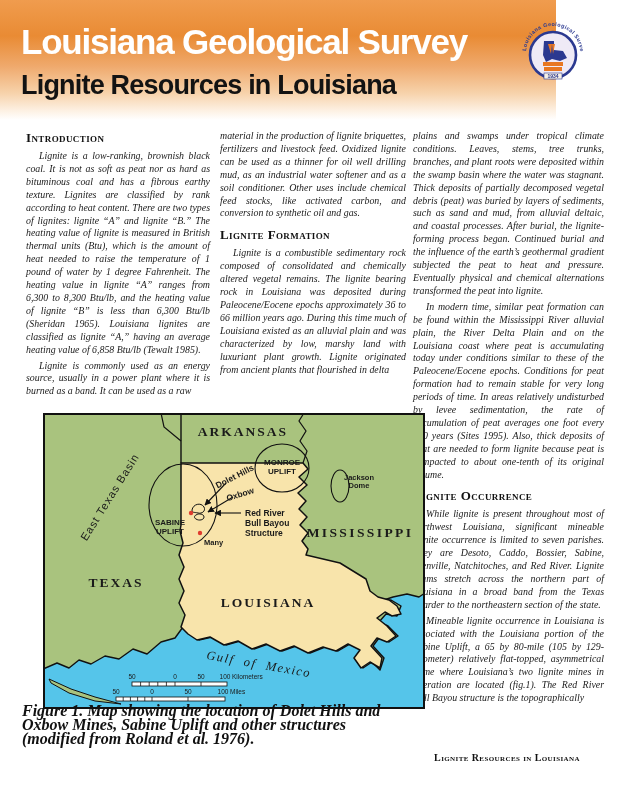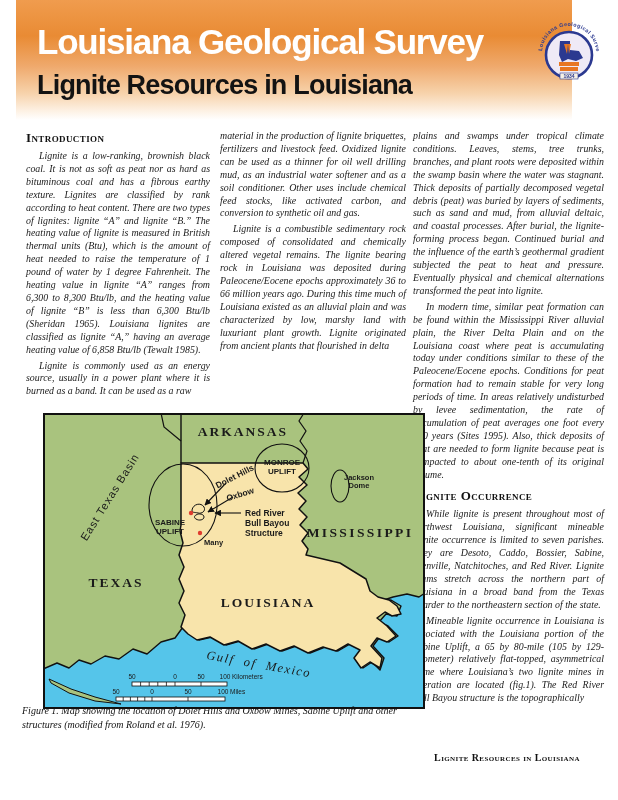--- a/index.html
+++ b/index.html
@@ -1,20 +1,20 @@
 <!DOCTYPE html>
 <html><head>
 <meta charset="utf-8">
 <style>
   html,body{margin:0;padding:0;background:#fff;}
   .page{position:relative;width:618px;height:800px;background:#fff;overflow:hidden;
         font-family:"Liberation Serif",serif;color:#1a1a1a;}
 
   
-  .masthead{position:absolute;left:16px;top:0;width:556px;height:120px;
+  .masthead{position:absolute;left:0;top:0;width:556px;height:120px;
     background:linear-gradient(180deg,#F09C4E 0%,#E98B34 30%,#EFA96C 55%,#F7D3AC 78%,#FDF0E2 92%,#FFFFFF 100%);}
   .masthead-title{position:absolute;left:21px;top:22px;width:480px;
     font-family:"Liberation Sans",sans-serif;font-weight:bold;font-size:35px;
     letter-spacing:-1.2px;color:#ffffff;white-space:nowrap;}
   .masthead-subtitle{position:absolute;left:21px;top:70px;width:420px;
     font-family:"Liberation Sans",sans-serif;font-weight:bold;font-size:27px;
     letter-spacing:-0.8px;color:#131313;white-space:nowrap;}
   .seal{position:absolute;left:518px;top:10px;}
   .series-block{position:absolute;left:478px;top:80px;width:136px;text-align:center;
     font-style:italic;font-size:10.3px;color:#222a47;line-height:12.5px;}
@@ -28,21 +28,21 @@
     text-indent:13px;font-style:italic;}
   .col p.cont{text-indent:0;}
   h2.sec{margin:7px 0 4px 0;font-size:13px;font-weight:bold;
     font-variant:small-caps;letter-spacing:0.4px;color:#111;}
   h2.sec.first{margin-top:0;}
 
   
   .map-figure{position:absolute;left:30px;top:400px;width:346px;margin:13px;}
   .map-figure svg{display:block;}
   .caption{position:absolute;left:22px;top:704px;width:386px;
-    font-weight:normal;font-style:italic;font-size:10px;line-height:14px;color:#111;}
+    font-weight:bold;font-style:italic;font-size:16px;line-height:14px;color:#111;}
 
   .page-footer{position:absolute;left:410px;top:752px;width:194px;text-align:center;
     font-weight:bold;font-variant:small-caps;font-size:10px;letter-spacing:0.4px;color:#111;}
 
   
   .st-state{font-family:"Liberation Serif",serif;font-weight:bold;fill:#1a1a1a;}
   .st-sans{font-family:"Liberation Sans",sans-serif;font-weight:bold;fill:#1a1a1a;}
   .st-scale{font-family:"Liberation Sans",sans-serif;fill:#1a1a1a;}
 </style>
 </head>
@@ -73,20 +73,21 @@
   </header>
 
   <section class="col col1">
     <h2 class="sec first">Introduction</h2>
     <p>Lignite is a low-ranking, brownish black coal. It is not as soft as peat nor as hard as bituminous coal and has a fibrous earthy texture. Lignites are classified by rank according to heat content. There are two types of lignites: lignite “A” and lignite “B.” The heating value of lignite is measured in British thermal units (Btu), which is the amount of heat needed to raise the temperature of 1 pound of water by 1 degree Fahrenheit. The heating value in lignite “A” ranges from 6,300 to 8,300 Btu/lb, and the heating value of lignite “B” is less than 6,300 Btu/lb (Sheridan 1965). Louisiana lignites are classified as lignite “A,” having an average heating value of 6,858 Btu/lb (Tewalt 1985).</p>
     <p>Lignite is commonly used as an energy source, usually in a power plant where it is burned as a band. It can be used as a raw</p>
   </section>
 
   <section class="col col2">
     <p class="cont">material in the production of lignite briquettes, fertilizers and livestock feed. Oxidized lignite can be used as a thinner for oil well drilling mud, as an industrial water softener and as a soil conditioner. Other uses include chemical feed stocks, like activated carbon, and conversion to synthetic oil and gas.</p>
+    <h2 class="sec">Lignite Formation</h2>
     <p>Lignite is a combustible sedimentary rock composed of consolidated and chemically altered vegetal remains. The lignite bearing rock in Louisiana was deposited during Paleocene/Eocene epochs approximately 36 to 66 million years ago. During this time much of Louisiana existed as an alluvial plain and was characterized by low, marshy land with luxuriant plant growth. Lignite originated from ancient plants that flourished in delta</p>
   </section>
 
   <section class="col col3">
     <p class="cont">plains and swamps under tropical climate conditions. Leaves, stems, tree trunks, branches, and plant roots were deposited within the swamp basin where the water was stagnant. Thick deposits of partially decomposed vegetal debris (peat) was buried by layers of sediments, such as sand and mud, from alluvial deltaic, and coastal processes. After burial, the lignite- forming process began. Continued burial and the influence of the earth’s geothermal gradient subjected the peat to heat and pressure. Eventually physical and chemical alternations transformed the peat into lignite.</p>
     <p>In modern time, similar peat formation can be found within the Mississippi River alluvial plain, the River Delta Plain and on the Louisiana coast where peat is accumulating today under conditions similar to these of the Paleocene/Eocene epochs. Conditions for peat formation had to remain stable for very long periods of time. In areas relatively undisturbed by levee sedimentation, the rate of accumulation of peat averages one foot every 300 years (Sites 1995). Also, thick deposits of peat are needed to form lignite because peat is compacted to about one-tenth of its original volume.</p>
     <h2 class="sec">Lignite Occurrence</h2>
     <p>While lignite is present throughout most of northwest Louisiana, significant mineable lignite occurrence is limited to seven parishes. They are Desoto, Caddo, Bossier, Sabine, Bienville, Natchitoches, and Red River. Lignite seams stretch across the northern part of Louisiana in a broad band from the Texas boarder to the northeastern section of the state.</p>
     <p>Mineable lignite occurrence in Louisiana is associated with the Louisiana portion of the Sabine Uplift, a 65 by 80-mile (105 by 129-kilometer) relatively flat-topped, asymmetrical dome where Louisiana’s two lignite mines in operation are located (fig.1). The Red River Bull Bayou structure is the topographically</p>
   </section>

